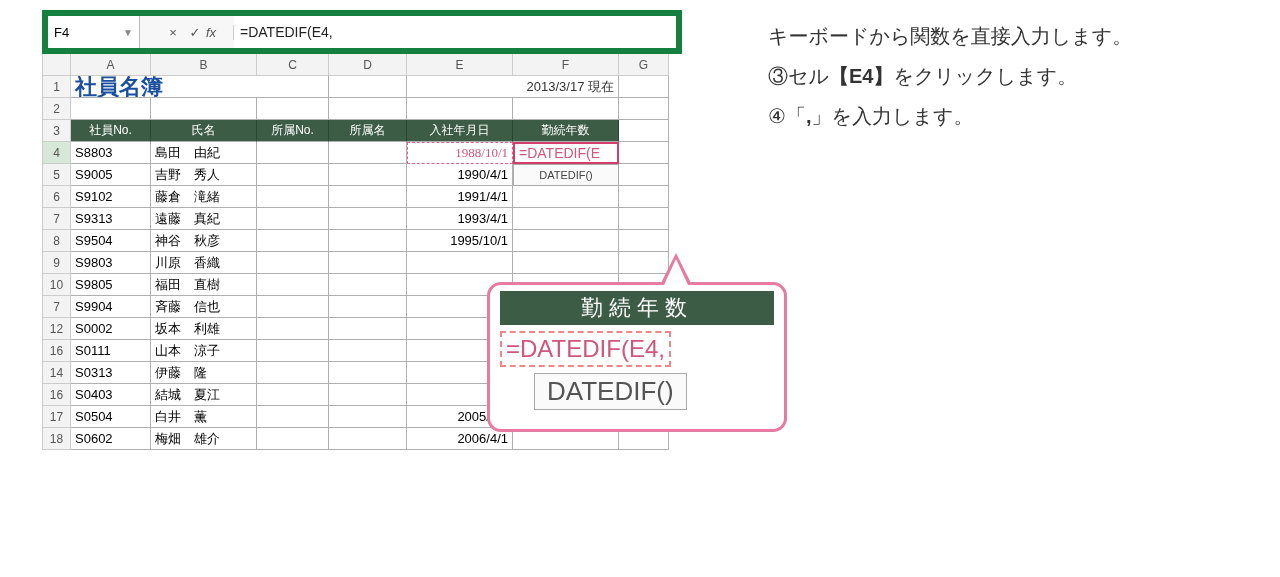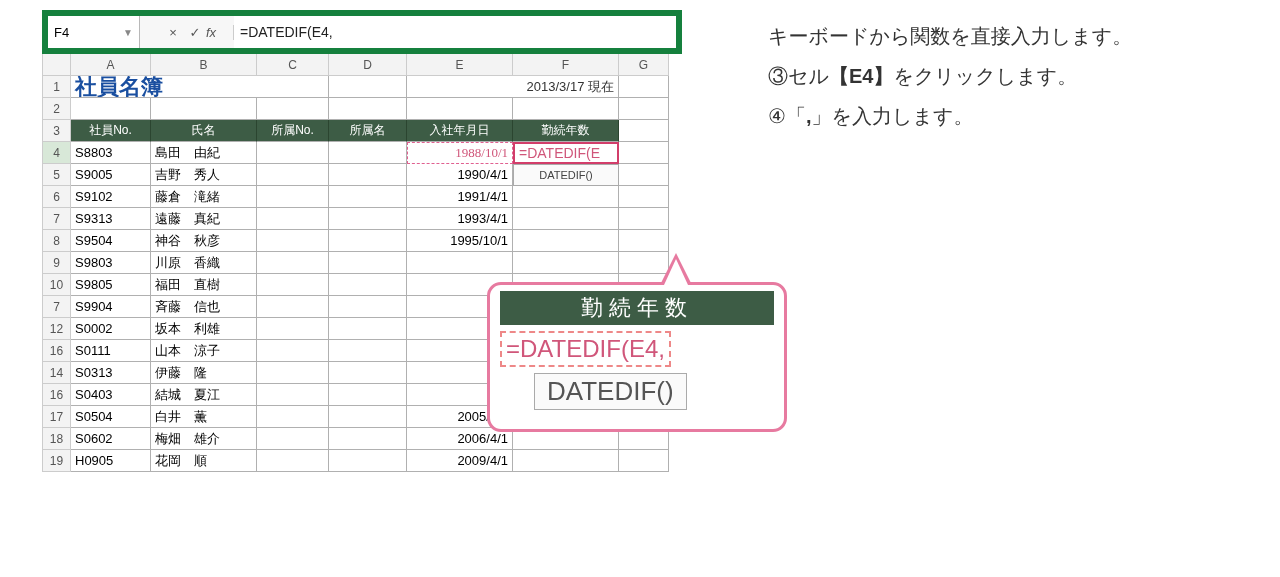--- a/index.html
+++ b/index.html
@@ -417,30 +417,20 @@
       <div class="row">
         <div class="rownum">18</div>
         <div class="cell w-a">S0602</div>
         <div class="cell w-b">梅畑　雄介</div>
         <div class="cell w-c"></div>
         <div class="cell w-d"></div>
         <div class="cell w-e r">2006/4/1</div>
         <div class="cell w-f"></div>
         <div class="cell w-g"></div>
       </div>
-      <div class="row">
-        <div class="rownum">19</div>
-        <div class="cell w-a">H0905</div>
-        <div class="cell w-b">花岡　順</div>
-        <div class="cell w-c"></div>
-        <div class="cell w-d"></div>
-        <div class="cell w-e r">2009/4/1</div>
-        <div class="cell w-f"></div>
-        <div class="cell w-g"></div>
-      </div>
     </div>
 
 
   <div class="callout">
     <div class="big-hdr">勤続年数</div>
     <span class="big-formula">=DATEDIF(E4,</span><br>
     <span class="big-hint">DATEDIF()</span>
   </div>
 </div>
 

